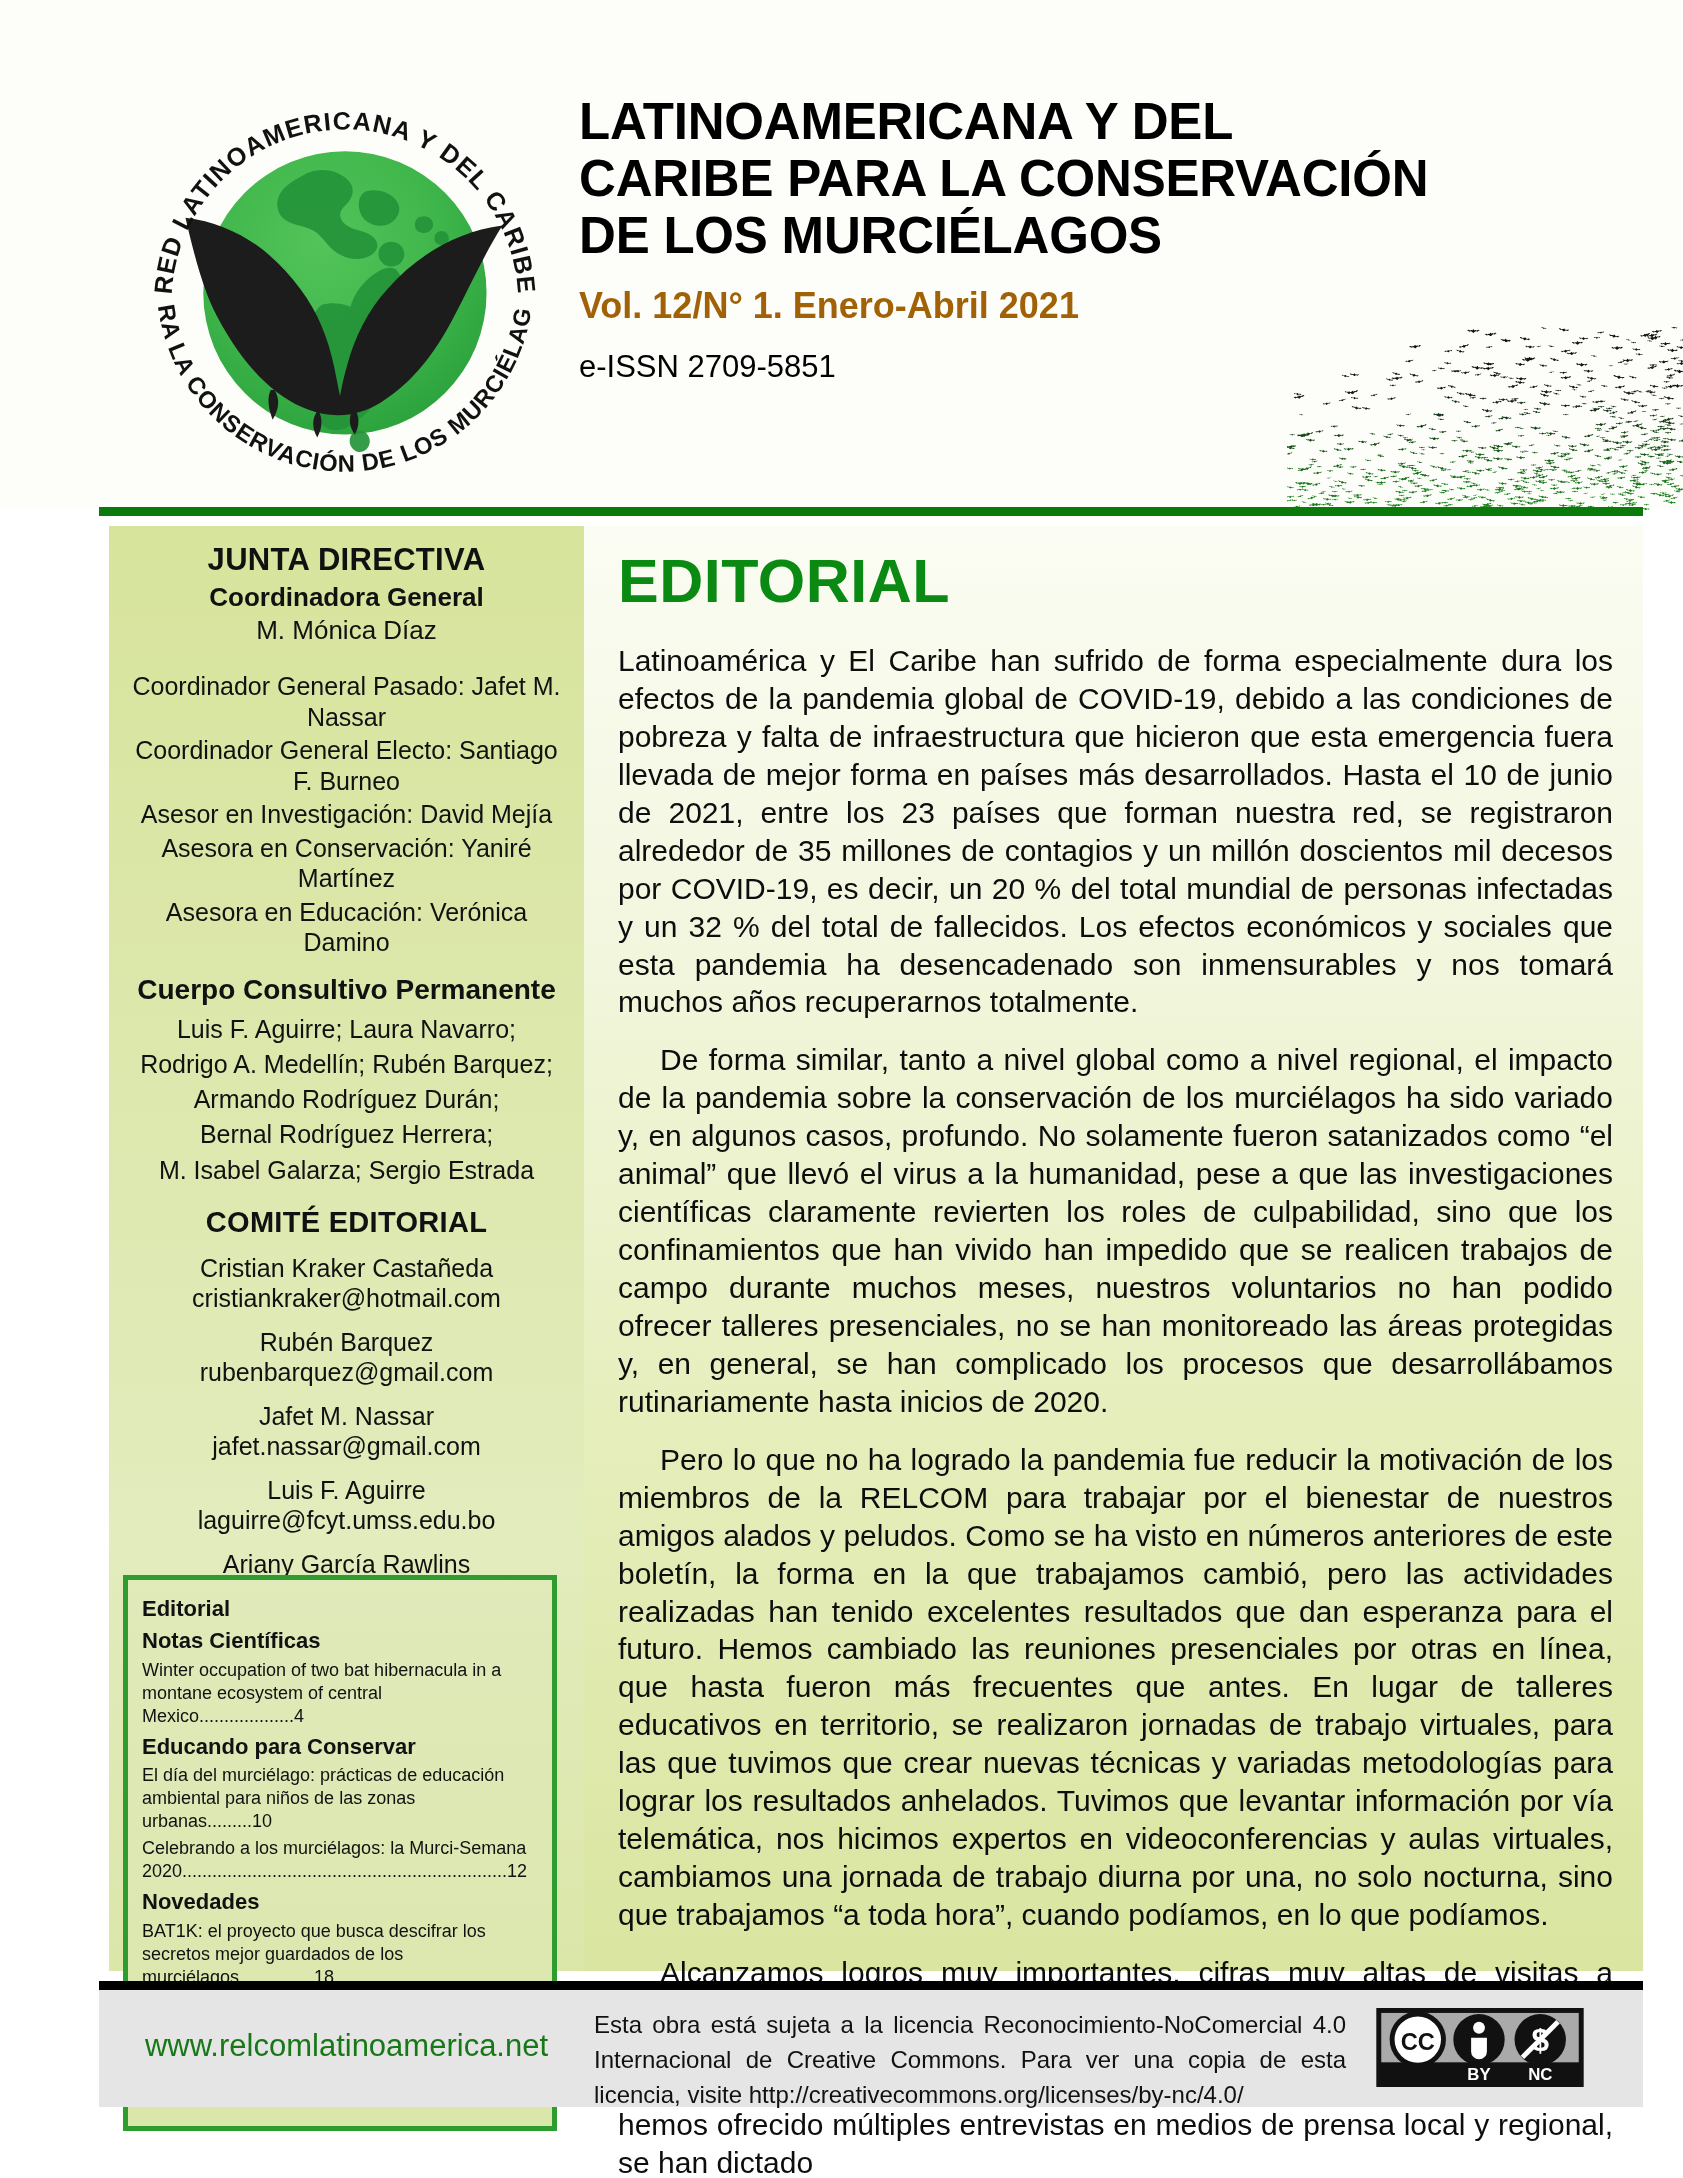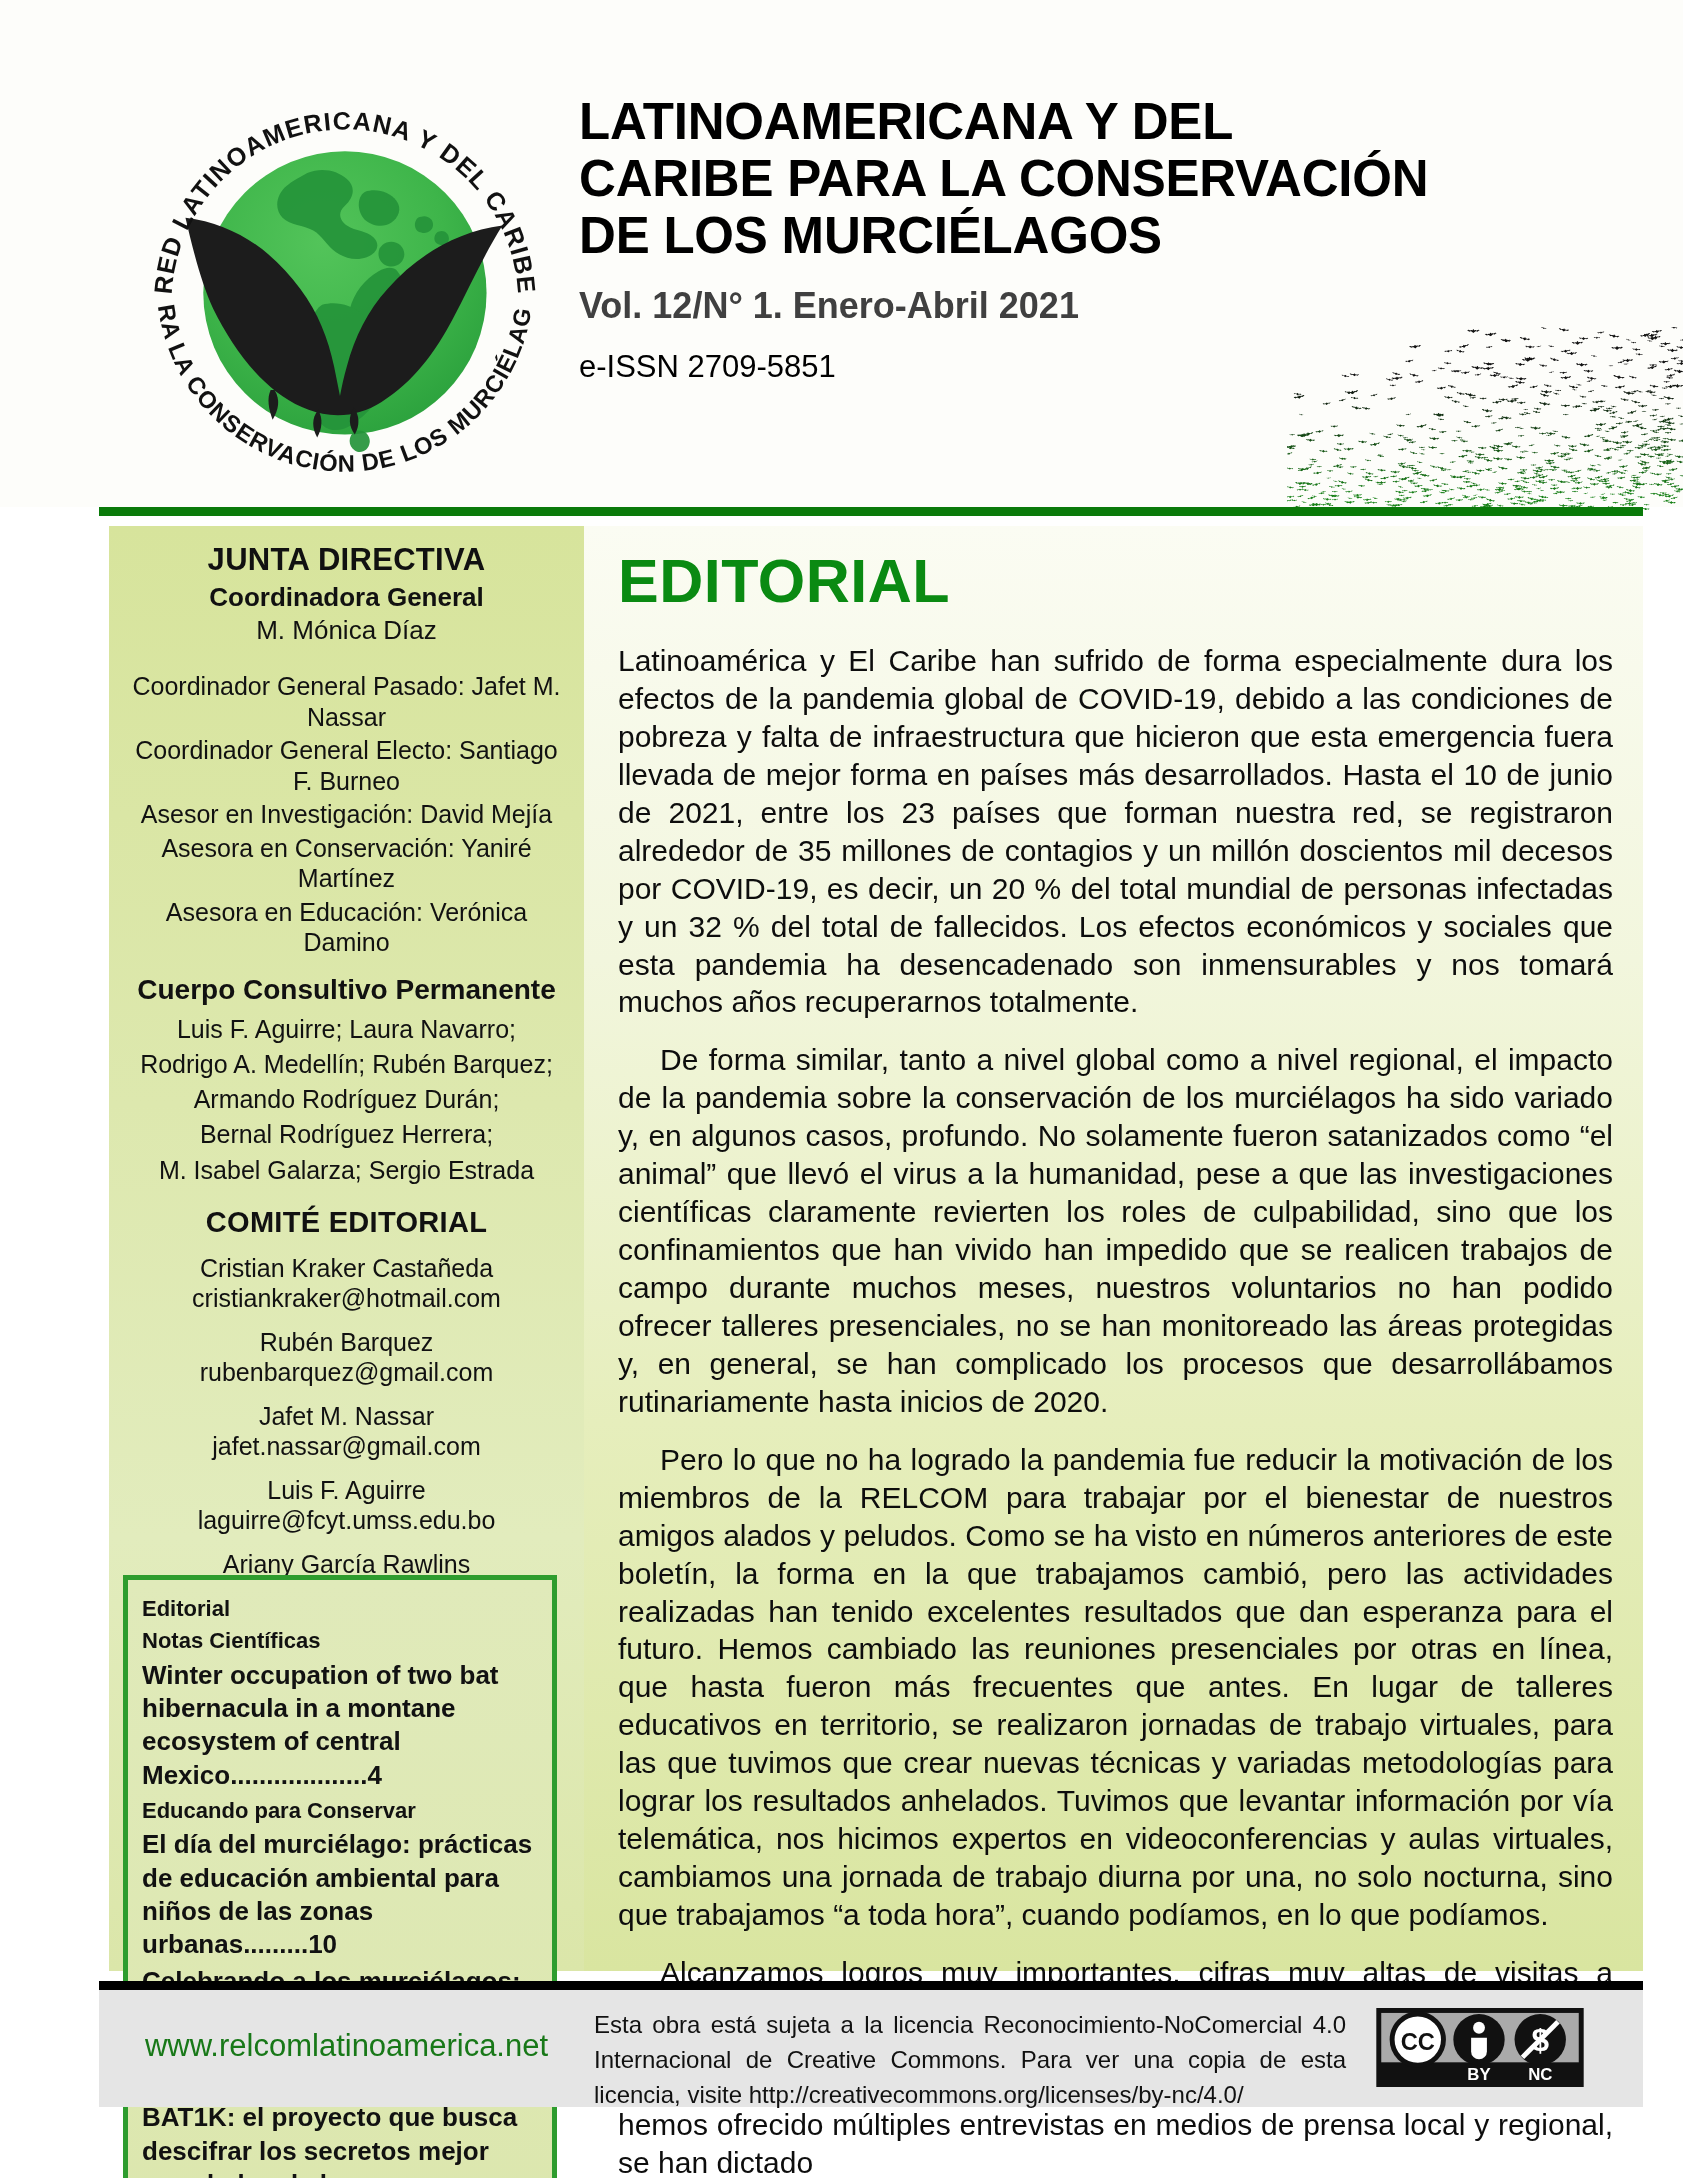--- a/index.html
+++ b/index.html
@@ -18,21 +18,21 @@
 
   .title-block{position:absolute;left:579px;top:94px;width:1000px;}
   .main-title{
     font-family:"Liberation Sans Narrow","Liberation Sans",sans-serif;
     font-weight:bold;font-size:51px;line-height:1.115;
     letter-spacing:-0.2px;color:#000;margin:0;
     transform:scaleX(1.0);transform-origin:left top;
   }
   .vol-line{
     font-family:"Liberation Sans Narrow","Liberation Sans",sans-serif;
-    font-weight:bold;font-size:36px;color:#404040;margin:20px 0 0 0;
+    font-weight:bold;font-size:36px;color:#a16207;margin:20px 0 0 0;
   }
   .issn-line{
     font-family:"Liberation Sans",sans-serif;
     font-weight:normal;font-size:31px;color:#000;margin:22px 0 12px 0;
   }
 
   .bats-wrap{position:absolute;left:1287px;top:327px;width:396px;height:183px;overflow:hidden;}
 
   .head-rule{position:absolute;left:99px;top:507px;width:1544px;height:9px;background:#0a7a0a;}
 
@@ -64,21 +64,21 @@
 
   
   .toc{
     position:absolute;left:14px;top:1049px;width:434px;
     border:5px solid #2e9c2e;
     background:linear-gradient(to bottom,#e0eaba 0%, #dbe6ab 100%);
     padding:10px 14px 16px 14px;
     box-sizing:border-box;text-align:left;color:#111;
   }
   .toc-h{font-size:22px;font-weight:bold;margin:6px 0 4px 0;line-height:1.2;}
-  .toc-i{font-size:26px;font-weight:bold;margin:2px 0 4px 0;line-height:1.28;}
+  .toc-i{font-size:18px;font-weight:normal;margin:2px 0 4px 0;line-height:1.28;}
 
   
   .main-pad{padding:12px 30px 0 34px;}
   .ed-title{
     font-family:"Liberation Sans Narrow","Liberation Sans",sans-serif;
     font-weight:bold;font-size:61px;color:#0a8a12;margin:8px 0 26px 0;letter-spacing:0.5px;
   }
   .para{
     font-family:"Liberation Sans Narrow","Liberation Sans",sans-serif;
     font-size:30px;line-height:1.265;color:#0d0d0d;

